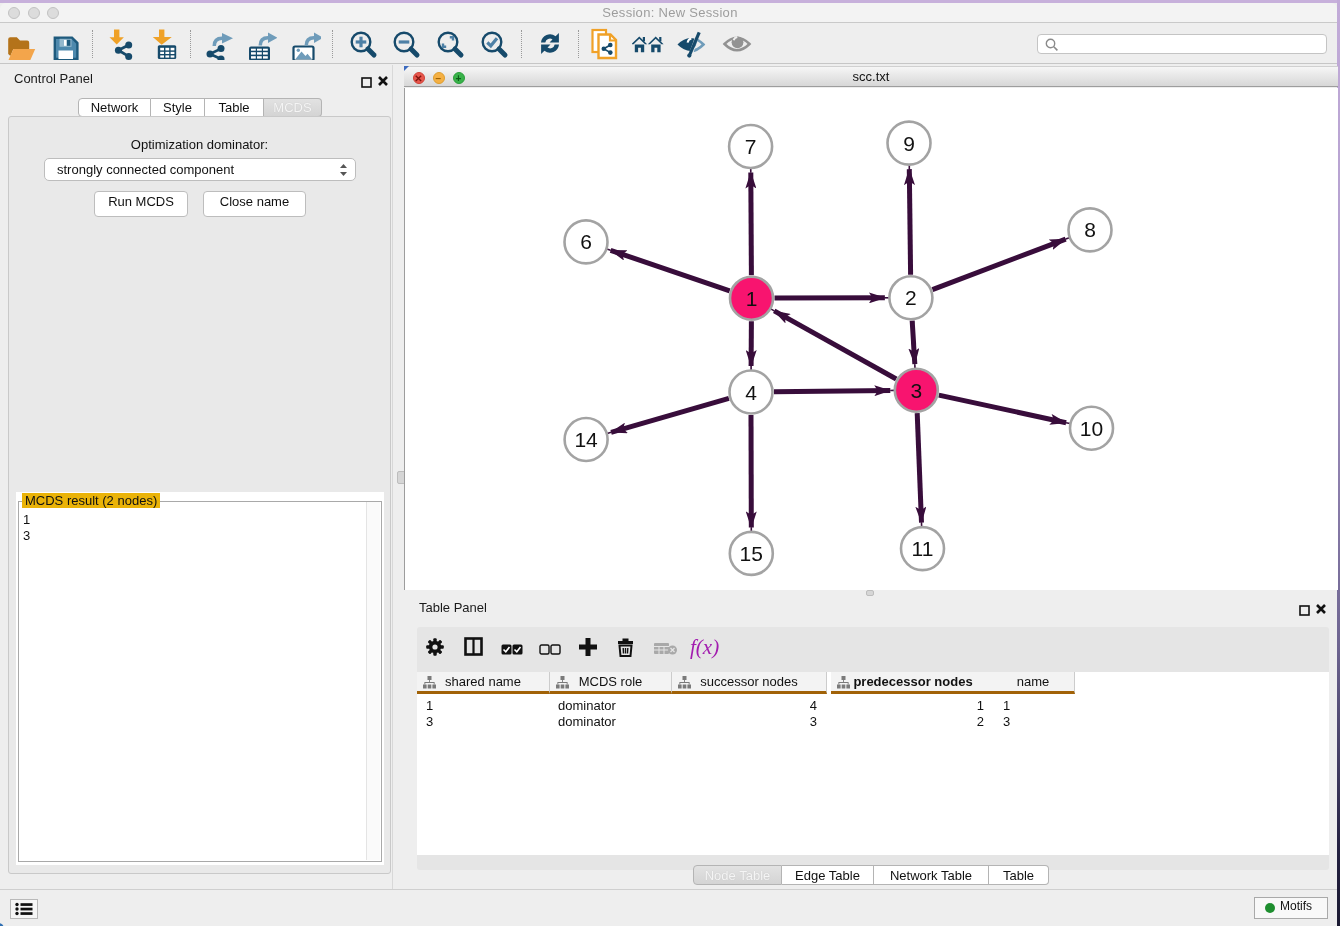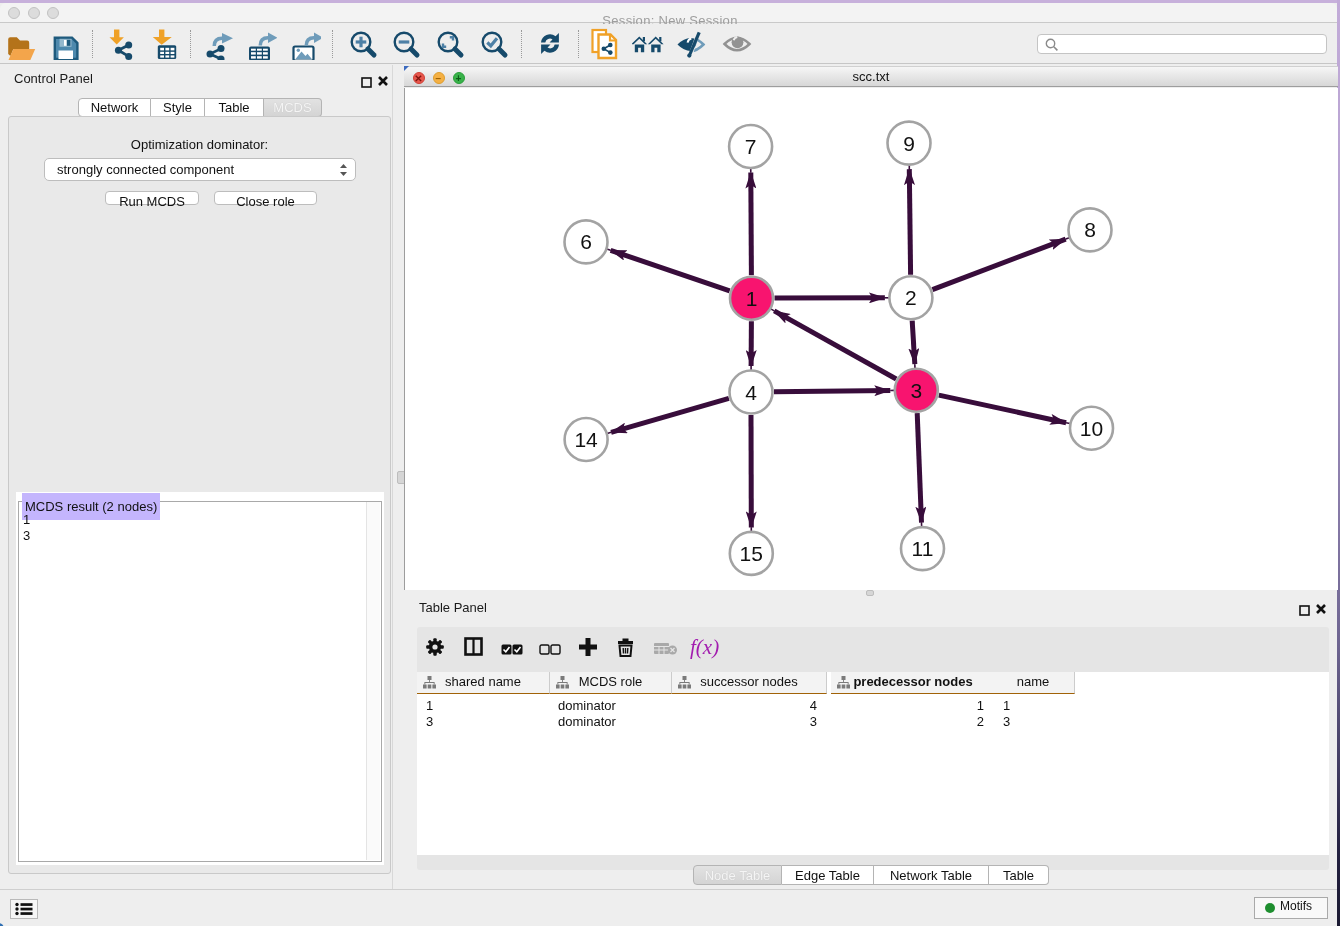--- a/index.html
+++ b/index.html
@@ -7,64 +7,64 @@
 body { font-family:"Liberation Sans", sans-serif; background:#eeeeee; position:relative; }
 .abs { position:absolute; }
 
 
 #deskTop { left:0; top:0; width:1340px; height:3px; background:#c7b0db; }
 #deskRight { right:0; top:0; width:3px; height:926px; background:linear-gradient(#c2abd8 0%, #b3a0cf 30%, #6d6490 70%, #232040 92%, #1b1a32 100%); }
 
 
 #titlebar { left:0; top:3px; width:1337px; height:20px; background:#f3f3f3; border-bottom:1px solid #c9c9c9; border-radius:6px 6px 0 0; }
 .tl { position:absolute; top:7px; width:12px; height:12px; border-radius:50%; background:#dcdcdc; border:1px solid #c2c2c2; }
-#wtitle { position:absolute; top:11px; width:100%; text-align:center; font-size:13px; color:#9d9d9d; line-height:20px; letter-spacing:0.3px; }
+#wtitle { position:absolute; top:3px; width:100%; text-align:center; font-size:13px; color:#9d9d9d; line-height:20px; letter-spacing:0.3px; }
 
 
 #toolbar { left:0; top:24px; width:1337px; height:40px; background:#eeeeee; border-bottom:1px solid #c6c6c6; }
 .tsep { position:absolute; top:6px; height:28px; width:1px; border-left:1px dotted #9a9a9a; }
 .ticon { position:absolute; top:4px; }
 #searchbox { position:absolute; left:1037px; top:9.5px; width:290px; height:20px; background:#fff; border:1px solid #c4c4c4; border-radius:4px; }
 #searchbox svg { position:absolute; left:6px; top:4px; }
 
 
 #cp-title { left:14px; top:71px; font-size:13px; color:#1a1a1a; }
 .panicons { position:absolute; top:73px; }
 #cp-tabs { left:78px; top:98px; height:19px; display:flex; font-size:13px; }
 .tab { border:1px solid #b4b4b4; border-left:none; background:#fff; color:#111; display:flex; align-items:center; justify-content:center; }
 .tab:first-child { border-left:1px solid #b4b4b4; border-radius:4px 0 0 4px; }
 .tab:last-child { border-radius:0 4px 4px 0; }
 .tabsel { background:linear-gradient(#e2e2e2,#d4d4d4); color:#f5f5f5; text-shadow:0 0 1px #bdbdbd;text-align:right; }
 #cp-content { left:8px; top:116px; width:383px; height:758px; background:#e9e9e9; border:1px solid #c9c9c9; border-radius:3px; }
 #optlabel { left:0px; top:137px; width:399px; text-align:center; font-size:13px; color:#111; }
 #optselect { left:44px; top:158px; width:312px; height:23px; background:#fff; border:1px solid #bdbdbd; border-radius:5px; font-size:13px; color:#111; line-height:21px; padding-left:12px; }
-.btn { position:absolute; height:14px; background:#fff; border:1px solid #bdbdbd; border-radius:4px; font-size:13px; color:#111; text-align:center; line-height:20px;margin-left:11px; }
+.btn { position:absolute; height:26px; background:#fff; border:1px solid #bdbdbd; border-radius:4px; font-size:13px; color:#111; text-align:center; line-height:20px; }
 #resultbox { left:16px; top:492px; width:368px; height:373px; background:#fff; }
 #fieldset { position:absolute; left:2px; top:9px; width:364px; height:361px; border:1px solid #a9a9a9; }
-#legend { position:absolute; left:6px; top:1px; background:#c4b5fd; padding:6px 3px; font-size:13px; color:#111; }
+#legend { position:absolute; left:6px; top:1px; background:#eab308; padding:0 3px; font-size:13px; color:#111; }
 #resscroll { position:absolute; right:4px; top:10px; width:14px; height:358px; background:#fafafa; border-left:1px solid #e4e4e4; }
 .resline { position:absolute; left:7px; font-size:13px; color:#111; }
 
 
 #vsplit-line1 { left:392px; top:65px; width:1px; height:824px; background:#d8d8d8; }
 #vgrip { left:397px; top:471px; width:9px; height:13px; background:#d6d6d6; border:1px solid #bdbdbd; border-radius:2px; }
 
 
 #netbar { left:404px; top:66px; width:934px; height:21px; background:linear-gradient(#f6f6f6,#d7d7d7); border-bottom:1px solid #9d9d9d; border-top:1px solid #d0d0d0; }
 #netcorner { left:404px; top:66px; width:0; height:0; border-top:5px solid #3c6bbf; border-right:5px solid transparent; }
 .mac { position:absolute; top:4.5px; width:12px; height:12px; border-radius:50%; font-size:10px; font-weight:bold; text-align:center; line-height:12px; }
 #nettitle { position:absolute; width:100%; text-align:center; font-size:13px; color:#111; line-height:20px; }
 #canvas { left:404px; top:88px; width:934px; height:502px; background:#fff; border-left:1px solid #9d9d9d; }
 #hgrip { left:866px; top:590px; width:8px; height:6px; background:#d6d6d6; border:1px solid #bdbdbd; border-radius:2px; }
 
 
 #tp-title { left:419px; top:600px; font-size:13px; color:#1a1a1a; }
 #tp-content { left:417px; top:627px; width:912px; height:243px; background:#e5e5e5; border-radius:3px; }
 #tbl-head { position:absolute; left:0; top:45px; width:912px; height:183px; background:#fff; }
-.hcell { position:absolute; top:0; height:22px; background:#f3f3f3; border-bottom:1px solid #a16207; border-right:1px solid #cccccc; font-size:13px; color:#111; }
+.hcell { position:absolute; top:0; height:22px; background:#f3f3f3; border-bottom:3px solid #a16207; border-right:1px solid #cccccc; font-size:13px; color:#111; }
 .hlabel { position:absolute; width:100%; text-align:center; line-height:20px; }
 .cellv { position:absolute; font-size:13px; color:#111; }
 #tp-tabs { left:693px; top:865px; height:20px; display:flex; font-size:13px; }
 
 
 #statusdiv { left:0; top:889px; width:1337px; height:1px; background:#cfcfcf; }
 #statusbar { left:0; top:890px; width:1337px; height:36px; background:#eeeeee; }
 #listbtn { position:absolute; left:10px; top:9px; width:28px; height:20px; background:#f6f6f6; border:1px solid #b9b9b9; }
 #membtn { position:absolute; left:1254px; top:7px; width:74px; height:22px; background:#f8f8f8; border:1px solid #a9a9a9; font-size:12px; color:#111; }
 #bluedot { position:absolute; left:-7px; top:33px; width:11px; height:11px; border-radius:50%; background:#2f6fb2; }
@@ -275,21 +275,21 @@
 </div>
 <div class="abs" id="cp-content"></div>
 <div class="abs" id="optlabel">Optimization dominator:</div>
 <div class="abs" id="optselect">strongly connected component
   <svg width="9" height="14" viewBox="0 0 9 14" style="position:absolute;right:7px;top:4px;">
       <path d="M1 5 L4.5 1 L8 5 Z" fill="#555"></path>
       <path d="M1 9 L4.5 13 L8 9 Z" fill="#555"></path>
     </svg>
 </div>
 <div class="btn" style="left:94px; top:191px; width:94px;">Run MCDS</div>
-<div class="btn" style="left:203px; top:191px; width:103px;">Close role</div>
+<div class="btn" style="left:203px; top:191px; width:103px;">Close name</div>
 <div class="abs" id="resultbox">
   <div id="fieldset"></div>
   <div id="legend">MCDS result (2 nodes)</div>
   <div id="resscroll"></div>
   <div class="resline" style="top:20px;">1</div>
   <div class="resline" style="top:36px;">3</div>
 </div>
 <div class="abs" id="vsplit-line1"></div>
 <div class="abs" id="vgrip"></div>
 

